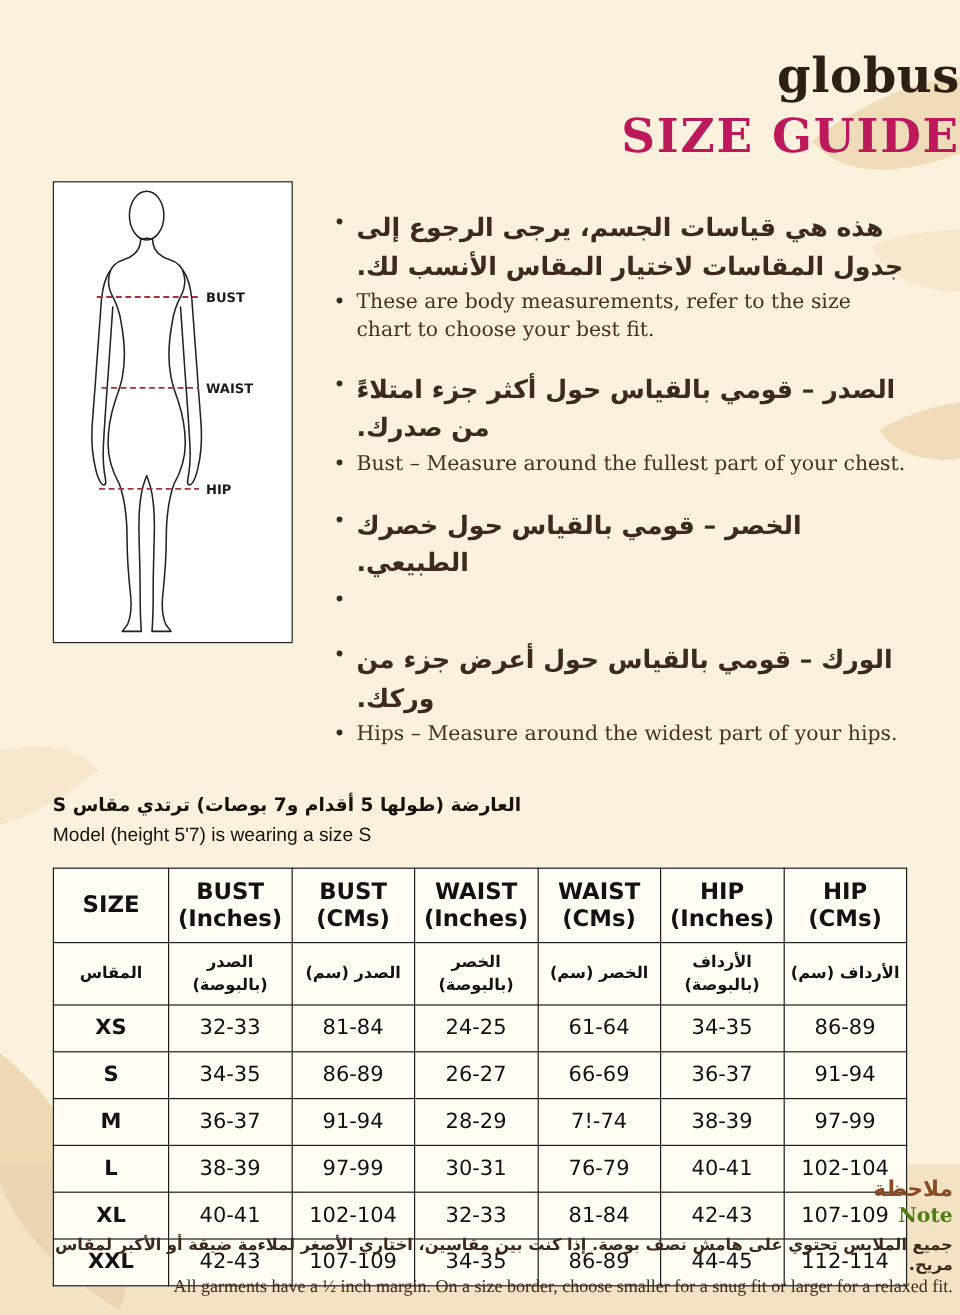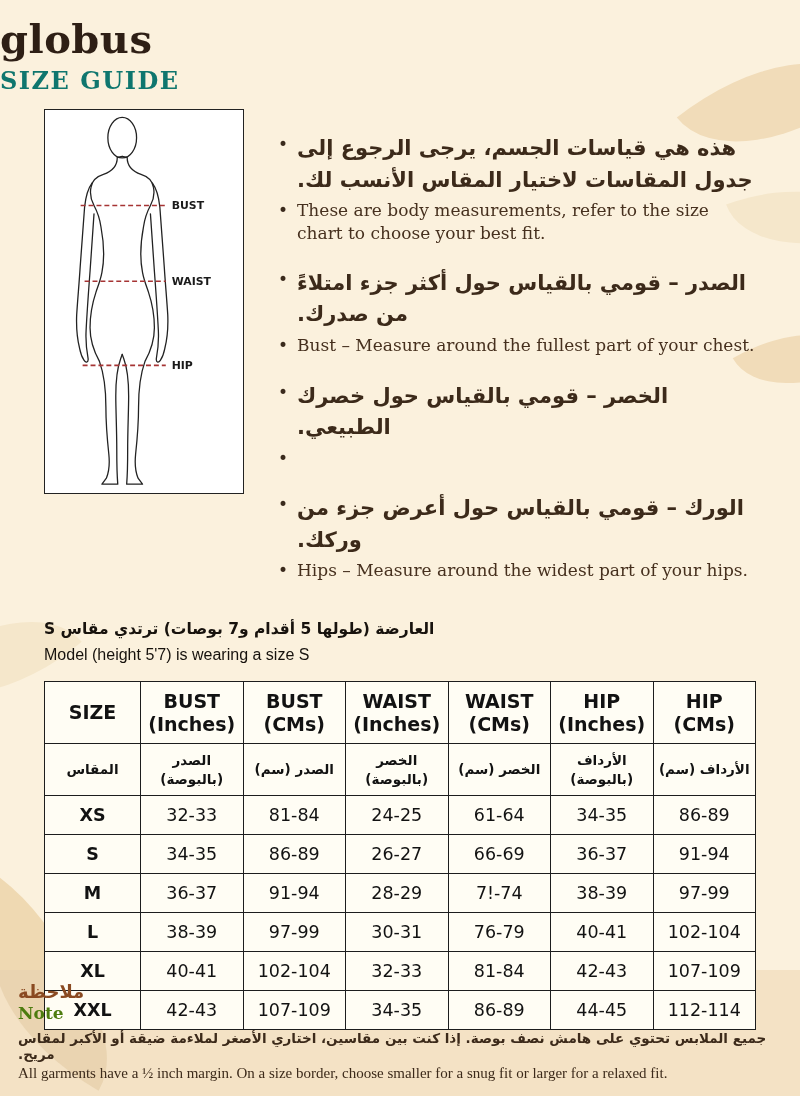--- a/index.html
+++ b/index.html
@@ -14,23 +14,23 @@
   .leaf{position:absolute;border-radius:0 100% 0 100%;z-index:0}
   .leaf-a{top:55px;left:688px;width:170px;height:95px;transform:rotate(-38deg);background:#f1dcb9}
   .leaf-b{top:180px;left:735px;width:130px;height:75px;transform:rotate(-20deg);background:#f5e7cb}
   .leaf-c{top:325px;left:742px;width:115px;height:68px;transform:rotate(-30deg);background:#f1dcb9}
   .leaf-d{top:615px;left:-78px;width:150px;height:85px;transform:rotate(140deg);background:#f5e7cb}
   .leaf-e{top:905px;left:-55px;width:160px;height:95px;transform:rotate(35deg);background:#efd9b2}
   .leaf-f{top:-15px;left:-35px;width:170px;height:100px;transform:rotate(30deg);background:rgba(205,170,120,.25)}
 
   .content{position:relative;z-index:1}
 
-  .header{text-align:left;padding-top:15px}
+  .header{text-align:right;padding-top:40px}
   .logo{font-family:"DejaVu Serif",serif;font-size:40px;font-weight:700;color:#2e1f15;letter-spacing:.5px}
-  .page-title{font-family:"DejaVu Serif",serif;font-size:24px;font-weight:700;color:#0f766e;letter-spacing:1.5px;margin-top:4px}
+  .page-title{font-family:"DejaVu Serif",serif;font-size:39px;font-weight:700;color:#be185d;letter-spacing:1.5px;margin-top:4px}
 
   .main-row{display:flex;gap:34px;padding:0 44px;margin-top:14px}
   .figure-box{width:200px;height:385px;background:#ffffff;border:1.6px solid #222;flex:none}
   .figure-box svg{display:block;width:100%;height:100%}
 
   .bullets{flex:1;padding-top:24px}
   .pair{margin-bottom:23px}
   .b-line{display:flex;gap:9px;margin-bottom:3px}
   .dot{color:#3a2a1c;font-size:17px;line-height:1.4;flex:none}
   .ar{direction:rtl;text-align:left;font-weight:700;font-size:21px;line-height:1.5;color:#3c2a1a}
@@ -42,21 +42,21 @@
 
   .size-table{margin:16px 44px 0;border-collapse:collapse;width:712px;table-layout:fixed;background:#fffdf4}
   .size-table th,.size-table td{border:1.4px solid #1d1d1d;text-align:center;vertical-align:middle;color:#121212;overflow:hidden}
   .row-en th{font-size:19px;font-weight:700;height:62px;line-height:1.2}
   .row-en .h2:empty{display:none}
   .row-ar th{font-size:13.5px;font-weight:700;height:52px;direction:rtl;line-height:1.4;padding:2px}
   .size-table td{height:39px;font-size:17.5px}
   .size-table td.size-cell{font-weight:700}
   col.c-size{width:96px}
 
-  .footer{position:absolute;left:0;right:0;bottom:0;background:#f4e2c5;padding:11px 18px 14px;text-align:left;overflow:hidden}
+  .footer{position:absolute;left:0;right:0;bottom:0;background:#f4e2c5;padding:11px 6px 14px;text-align:right;overflow:hidden}
   .footer-inner{position:relative;z-index:1}
   .note-ar{font-size:18px;font-weight:700;color:#8a4a22;direction:rtl}
   .note-en{font-family:"DejaVu Serif",serif;font-size:17px;font-weight:700;color:#4d7c0f;margin-top:1px}
   .f-ar{font-size:13.5px;font-weight:700;color:#3c2a1a;margin-top:7px;direction:rtl}
   .f-en{font-family:Liberation Serif, serif;font-size:15px;color:#3c2a1a;margin-top:3px}
 </style>
 </head>
 <body>
 
 <div class="leaf leaf-a"></div>

